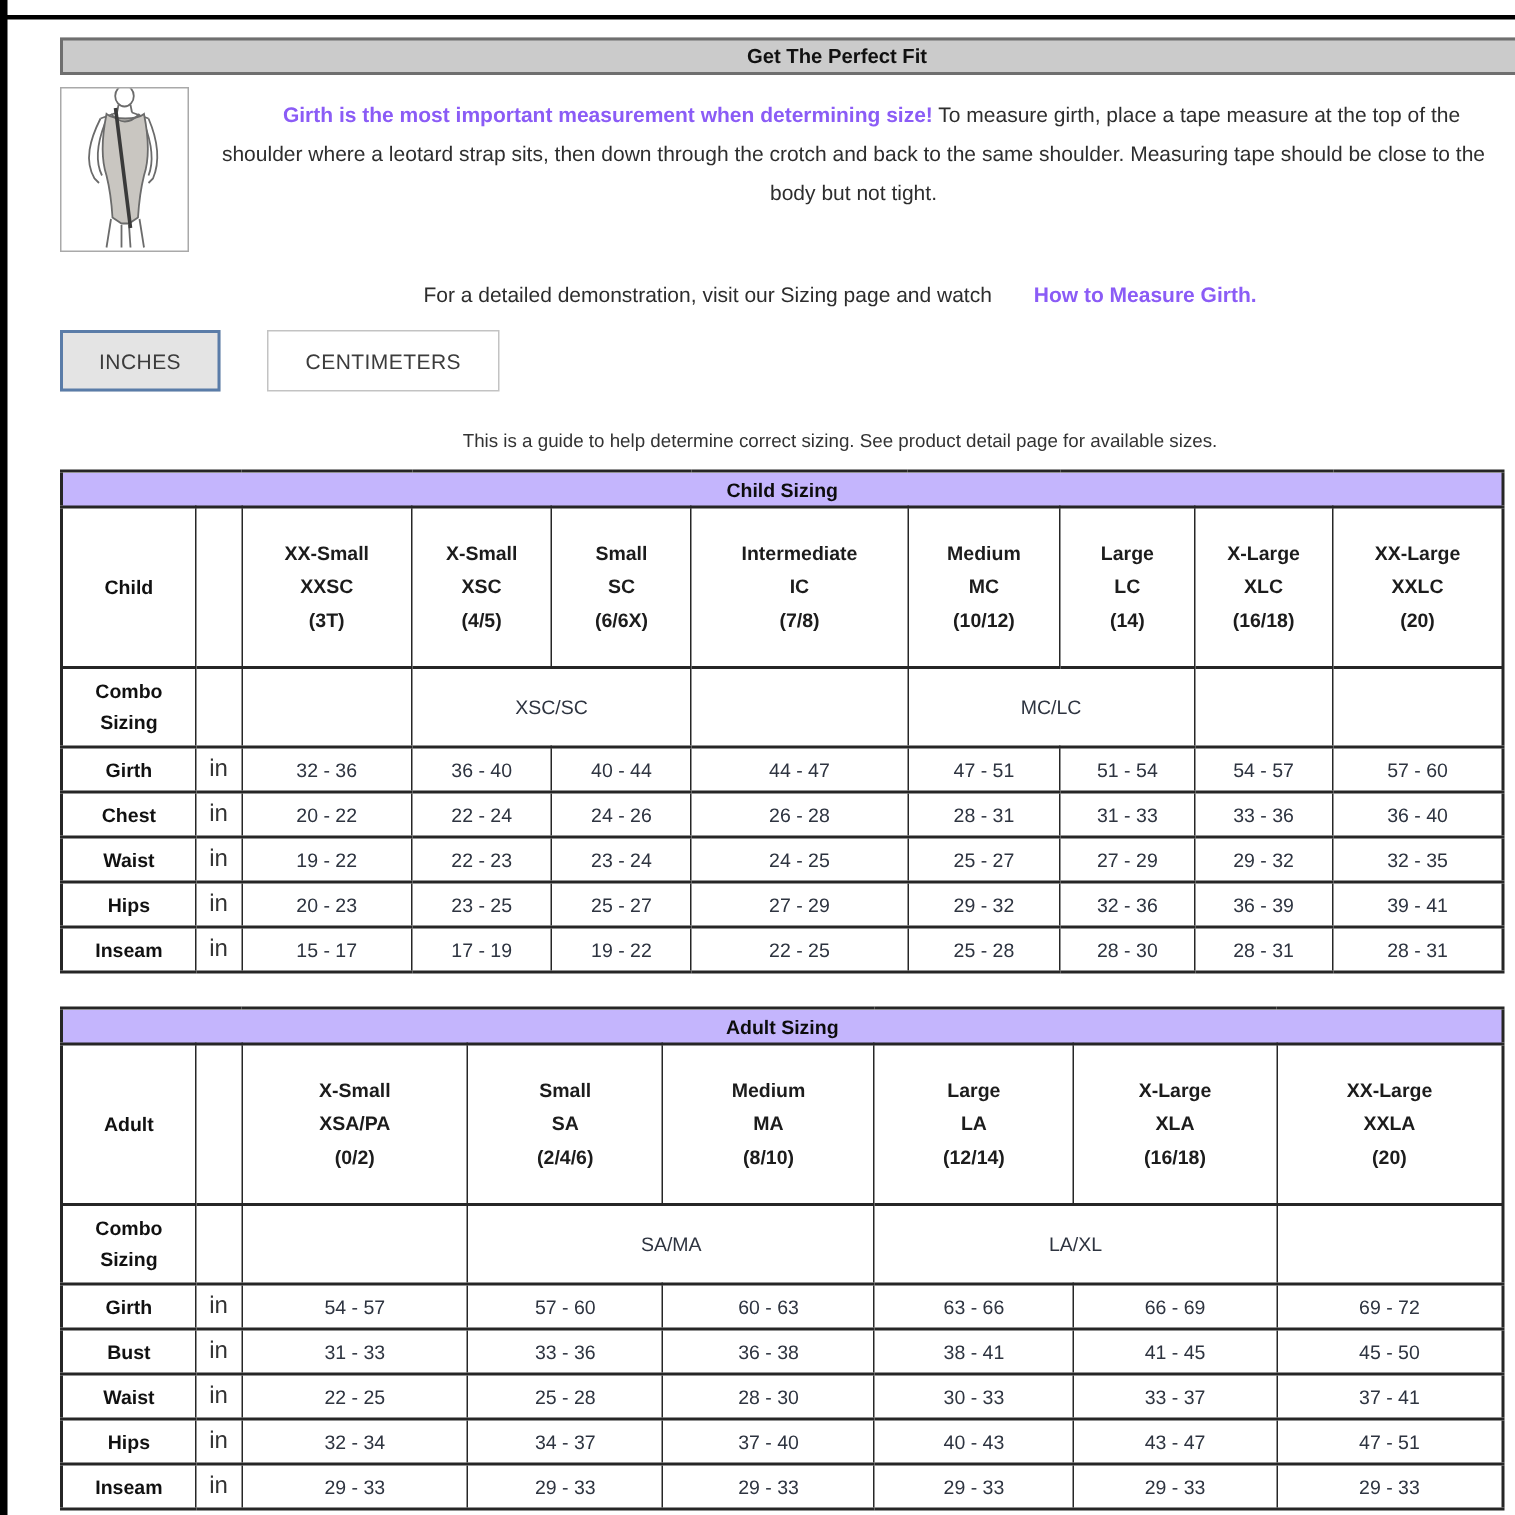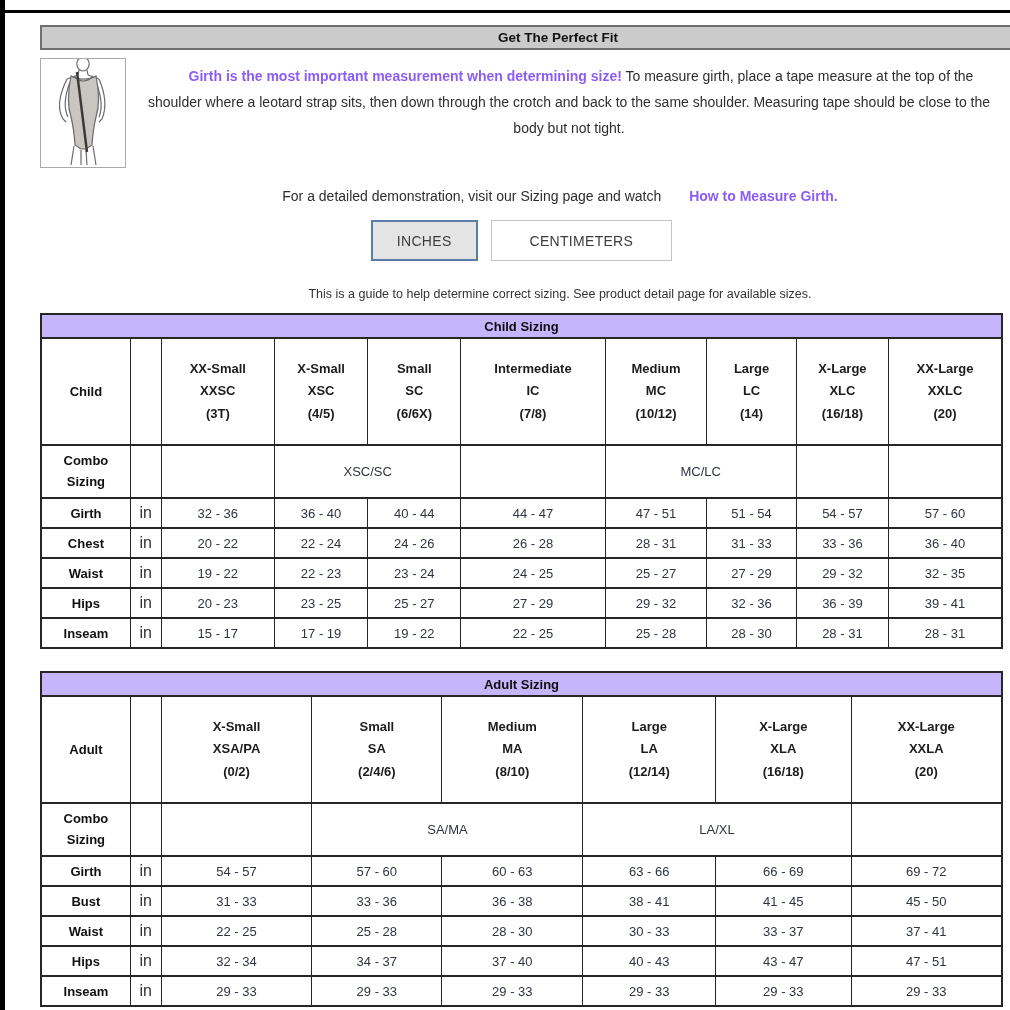--- a/index.html
+++ b/index.html
@@ -36,28 +36,28 @@
   .intro-text {
     flex: none; width: 862px;
     margin: 6px 0 0 12px;
     text-align: center;
     font-size: 14px; line-height: 1.85; color: #2e2e2e;
   }
   .intro-text b, .demo-line b { color: #8b5cf6; margin-left: 24px; }
 
   .demo-line { margin: 20px 0 0; width: 1040px; text-align: center; font-size: 14px; }
 
-  .toggle-row { margin-top: 16px; width: 963px; display: flex; justify-content: center; gap: 13px; }
+  .toggle-row { margin-top: 16px; width: 963px; display: flex; justify-content: flex-start; gap: 31px; }
   button.unit {
     height: 41px;
     font-family: inherit; font-size: 14px; letter-spacing: 0.3px;
     color: #3c3c3c; cursor: pointer;
   }
   button.unit.active { background: #e4e4e4; border: 2px solid #5a7ca8; padding: 0 24px; }
-  button.unit:not(.active) { background: #ffffff; border: 1px solid #c3c3c3; padding: 0 38px; }
+  button.unit:not(.active) { background: #ffffff; border: 1px solid #c3c3c3; padding: 0 25px; }
 
   .guide-note { margin: 26px 0 0; width: 1040px; text-align: center; font-size: 12.5px; color: #333; }
 
   table.size-table {
     margin-top: 12px;
     width: 963px;
     border-collapse: collapse;
     table-layout: fixed;
     border: 2px solid #262626;
   }

